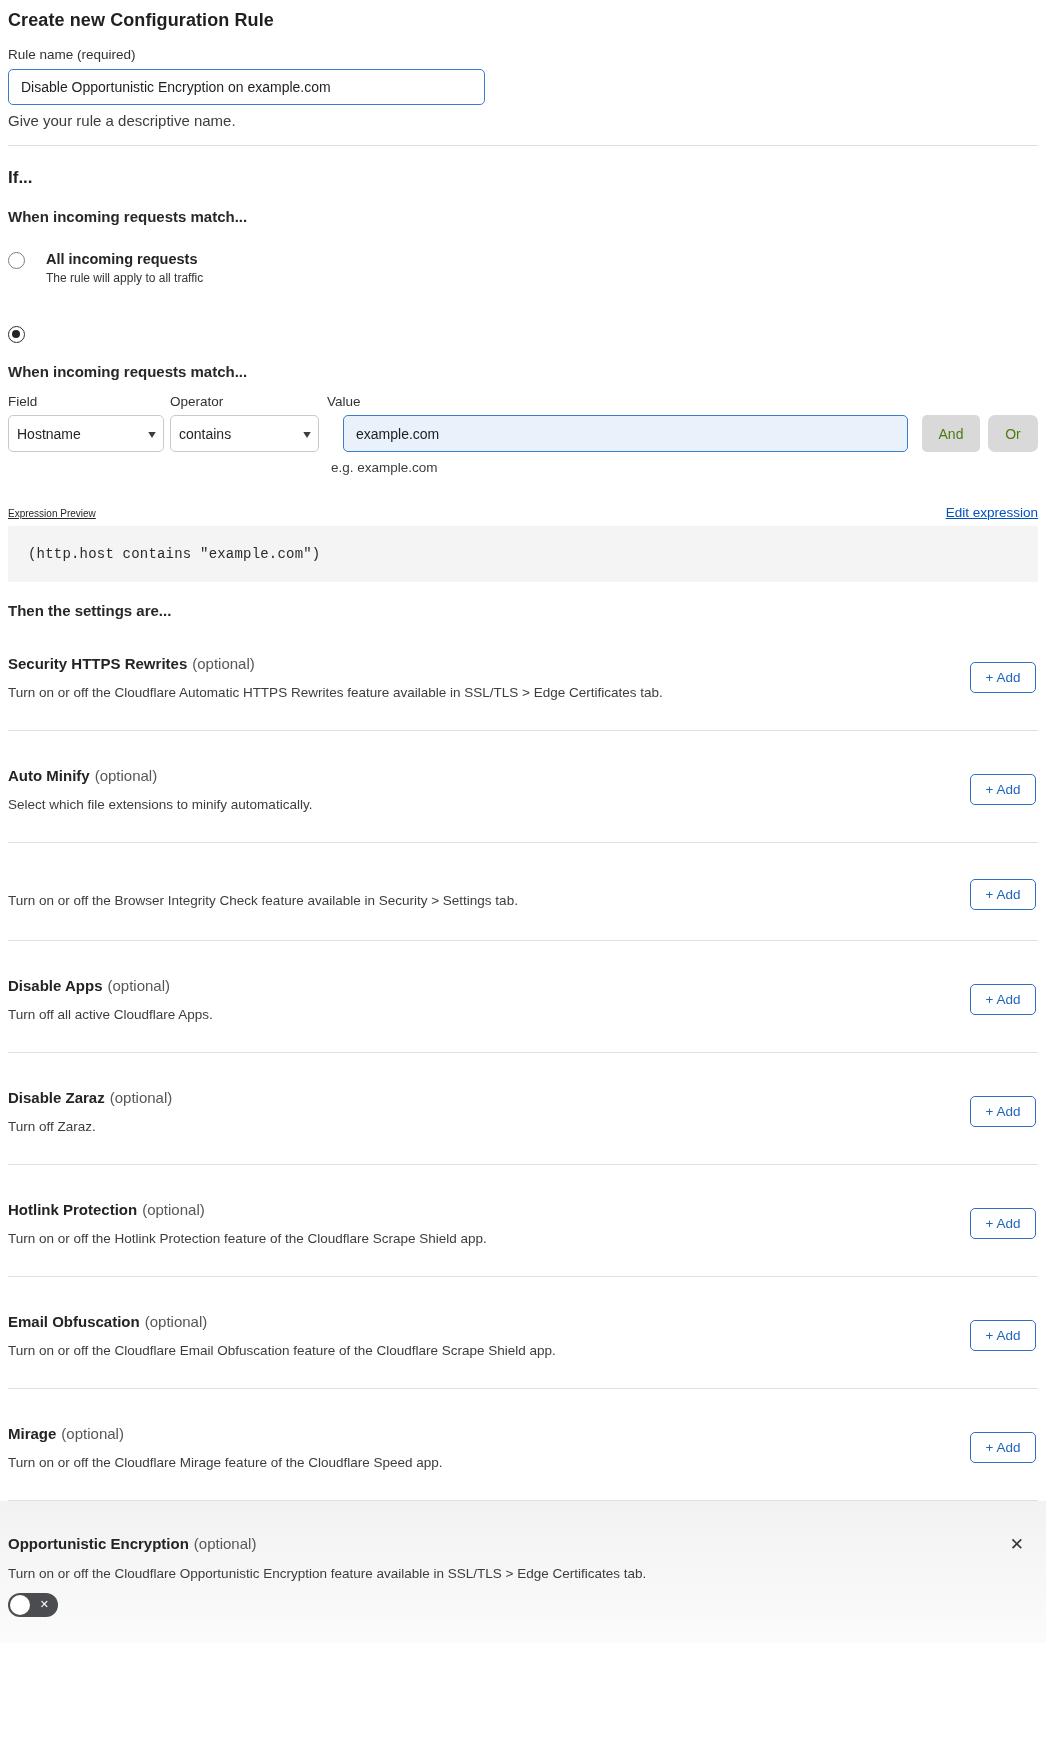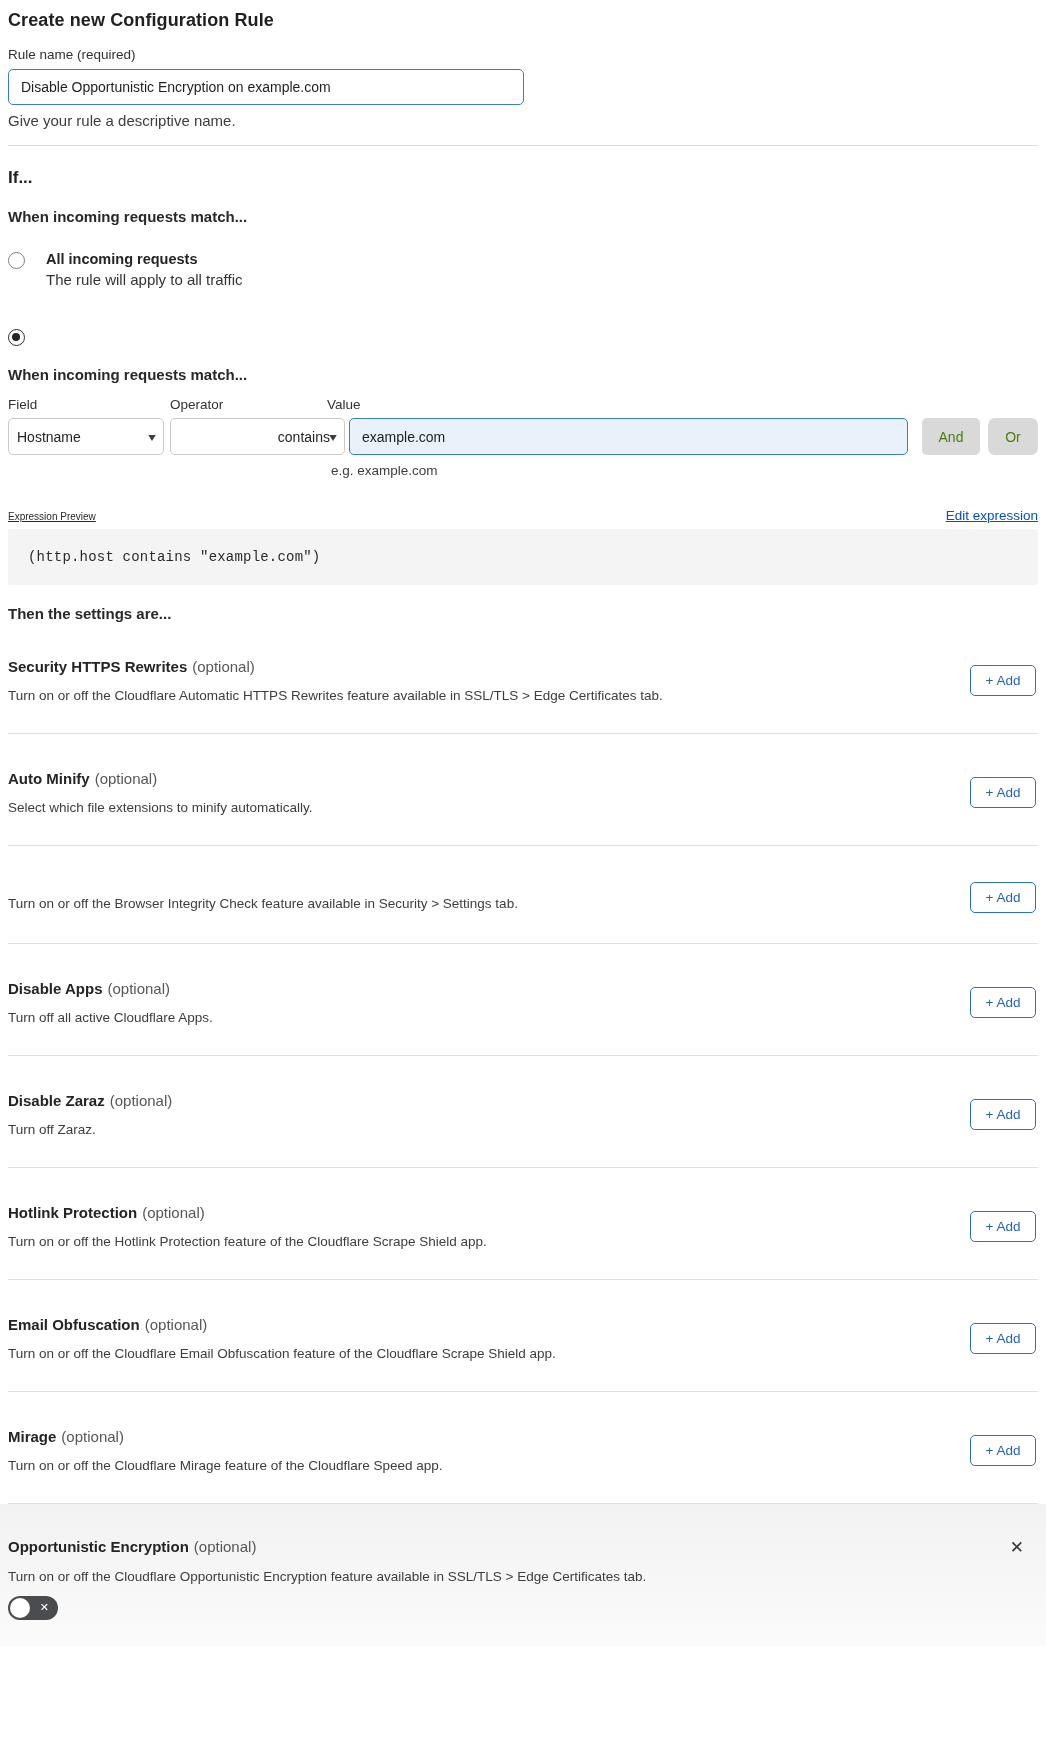--- a/index.html
+++ b/index.html
@@ -8,21 +8,21 @@
     width: 1046px; min-height: 1737px; margin: 0 auto;
     font-family: "Liberation Sans", sans-serif;
     color: #1d1f20;
   }
   .page { padding: 10px 8px 0 8px; }
 
   h1.page-title { font-size: 18px; font-weight: 700; color: #1d1f20; letter-spacing: .1px; }
 
   .field-label { margin-top: 16px; font-size: 13.5px; color: #313232; }
   .rule-name-input {
-    display: block; margin-top: 7px; width: 516px; height: 36px;
+    display: block; margin-top: 7px; width: 477px; height: 36px;
     border: 1px solid #3b7dca; border-radius: 5px; padding: 0 12px;
     font-family: "Liberation Sans", sans-serif; font-size: 14px; color: #1d1f20;
     background: #fff; outline: none;
   }
   .helper-text { margin-top: 7px; font-size: 15px; color: #3c3d3e; }
 
   .divider { margin-top: 16px; border: none; border-top: 1px solid #e0e0e1; height: 0; }
 
   h2.if-heading { margin-top: 22px; font-size: 17px; font-weight: 700; }
   h3.sub-heading { margin-top: 20px; font-size: 15px; font-weight: 700; color: #26282a; }
@@ -34,35 +34,35 @@
     border: 1.5px solid #7c7e80; border-radius: 50%; background: #fff;
     position: relative; cursor: pointer;
   }
   .radio-row.checked .radio-circle { border-color: #2b2d2f; }
   .radio-row.checked .radio-circle::after {
     content: ""; position: absolute; left: 3px; top: 3px; width: 8px; height: 8px;
     border-radius: 50%; background: #222425;
   }
   .radio-text { margin-left: 21px; }
   .radio-label { font-size: 14.5px; font-weight: 700; color: #222425; }
-  .radio-desc { margin-top: 4px; font-size: 15px; color: #333436; }
+  .radio-desc { margin-top: 4px; font-size: 12px; color: #333436; }
 
   .builder-heading { margin-top: 34px; }
   .builder-labels { display: flex; margin-top: 14px; font-size: 13.5px; color: #313232; }
   .builder-labels .lbl-field { width: 162px; }
   .builder-labels .lbl-operator { width: 157px; }
   .builder-labels .lbl-value { flex: 1; }
   .builder-row { display: flex; margin-top: 6px; align-items: stretch; }
   .select-box {
     height: 37px; border: 1px solid #c9c9cb; border-radius: 5px; background: #fff;
     display: flex; align-items: center; justify-content: space-between;
     padding: 0 8px; font-size: 14px; color: #222425; cursor: pointer;
   }
   .select-field { width: 156px; margin-right: 6px; }
-  .select-operator { width: 175px; margin-right: 4px; justify-content: flex-end; }
+  .select-operator { width: 149px; margin-right: 24px; }
   .chevron { font-size: 12px; color: #3c3d3e; transform: scaleX(1.25); }
   .value-input {
     flex: 1; height: 37px; border: 1px solid #3b7dca; border-radius: 5px;
     background: #e9f1fb; padding: 0 12px; font-size: 14px; color: #1d1f20;
     font-family: "Liberation Sans", sans-serif; outline: none; min-width: 0;
   }
   .andor-btn {
     height: 37px; border: none; border-radius: 5px; background: #d9d9da;
     color: #4d7c0f; font-size: 14px; font-family: "Liberation Sans", sans-serif;
     cursor: pointer;

